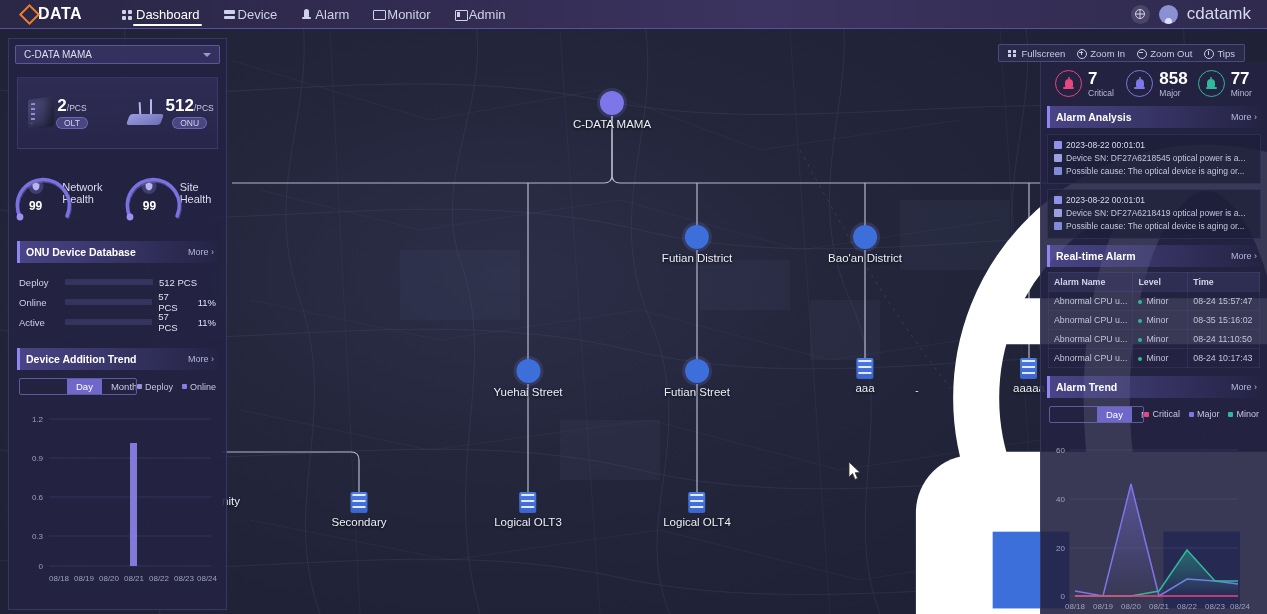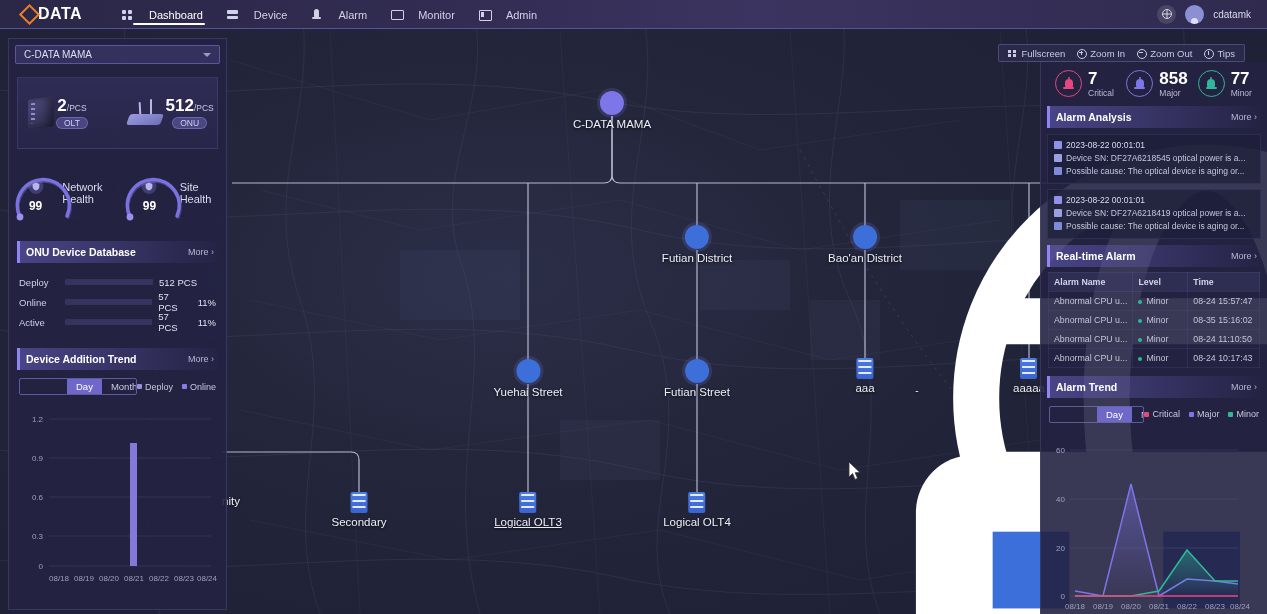--- a/index.html
+++ b/index.html
@@ -32,22 +32,22 @@
   .logo-mark {
     width: 15px; height: 15px; border: 2px solid #ef7d2a; transform: rotate(45deg);
     margin-right: 4px; position: relative; top: 0;
   }
   .logo-text {
     font-size: 16px; font-weight: bold; letter-spacing: .5px; color: #fff;
     margin-left: -3px;
   }
   .nav-items { display: flex; align-items: center; gap: 20px; margin-left: 12px; }
   .nav-item {
-    display: flex; align-items: center; gap: 16px;
-    font-size: 11px; color: #cfd2e8; padding: 6px 2px 5px; cursor: pointer;
+    display: flex; align-items: center; gap: 3px;
+    font-size: 13px; color: #cfd2e8; padding: 6px 2px 5px; cursor: pointer;
     position: relative; white-space: nowrap;
   }
   .nav-item.active { color: #fff; }
   .nav-item.active::after {
     content: ""; position: absolute; left: 13px; right: 0; bottom: 1px;
     height: 2px; background: #fff; border-radius: 2px;
   }
   .nav-ico { width: 11px; height: 11px; display: inline-block; position: relative; }
   .ico-grid::before, .ico-grid::after {
     content:""; position:absolute; width:4px; height:4px; background:#cfd2e8; border-radius:1px;
@@ -88,21 +88,21 @@
     background: rgba(255,255,255,.12);
     display: flex; align-items: center; justify-content: center; cursor: pointer;
   }
   .round-btn svg { width: 12px; height: 12px; }
   .avatar {
     width: 19px; height: 19px; border-radius: 50%;
     background: #8b8fd4; display:flex; align-items:flex-end; justify-content:center; overflow:hidden;
   }
   .avatar .head { width:7px; height:7px; border-radius:50%; background:#dfe0f5; margin-bottom:-1px; position:relative; }
   .avatar .head::after{ content:""; position:absolute; left:-3px; top:8px; width:13px; height:7px; border-radius:7px 7px 0 0; background:#dfe0f5;}
-  .username { font-size: 10px; color: #d7d9ee; }
+  .username { font-size: 17px; color: #d7d9ee; }
 
   
   .map-toolbar {
     position: absolute; top: 44px; right: 22px; height: 18px;
     background: rgba(46,44,82,.75); border: 1px solid rgba(120,115,180,.45);
     border-radius: 2px; display: flex; align-items: center; gap: 12px;
     padding: 0 9px; z-index: 30;
   }
   .mt-item { display:flex; align-items:center; gap:4px; font-size:9.5px; color:#c9cbe4; cursor:pointer; white-space:nowrap; }
   .mt-ico { width:9px; height:9px; position:relative; display:inline-block; }
@@ -443,21 +443,21 @@
 
     <div class="node olt" style="left:231px; top:492px;">
       <div class="lbl">nity</div>
     </div>
 
     <div class="node olt" style="left:359px; top:492px;">
       <div class="rack"></div>
       <div class="lbl">Secondary</div>
     </div>
 
-    <div class="node olt" style="left:528px; top:492px;text-decoration:underline;">
+    <div class="node olt" style="left:528px; top:492px;">
       <div class="rack"></div>
       <div class="lbl">Logical OLT3</div>
     </div>
 
     <div class="node olt" style="left:697px; top:492px;">
       <div class="rack"></div>
       <div class="lbl">Logical OLT4</div>
     </div>
 
     <div class="node" style="left:917px; top:382px;">

